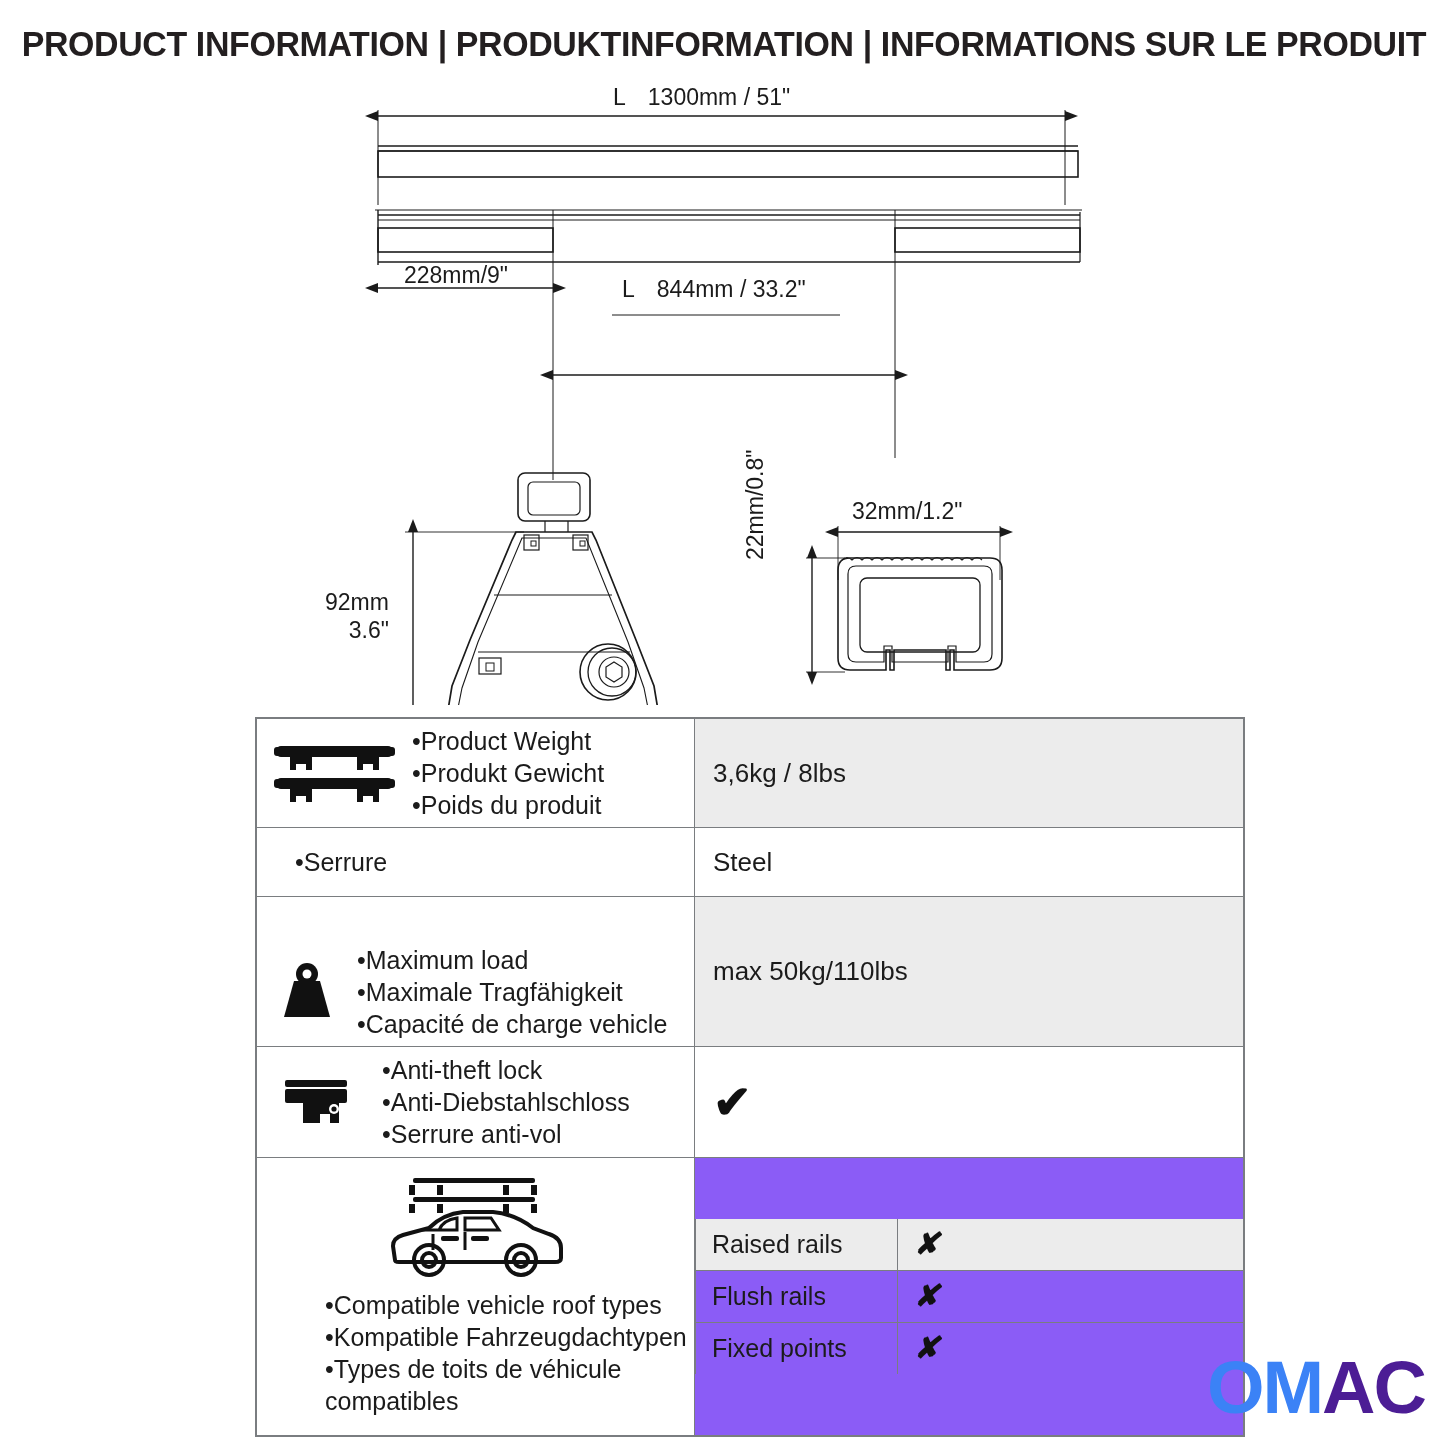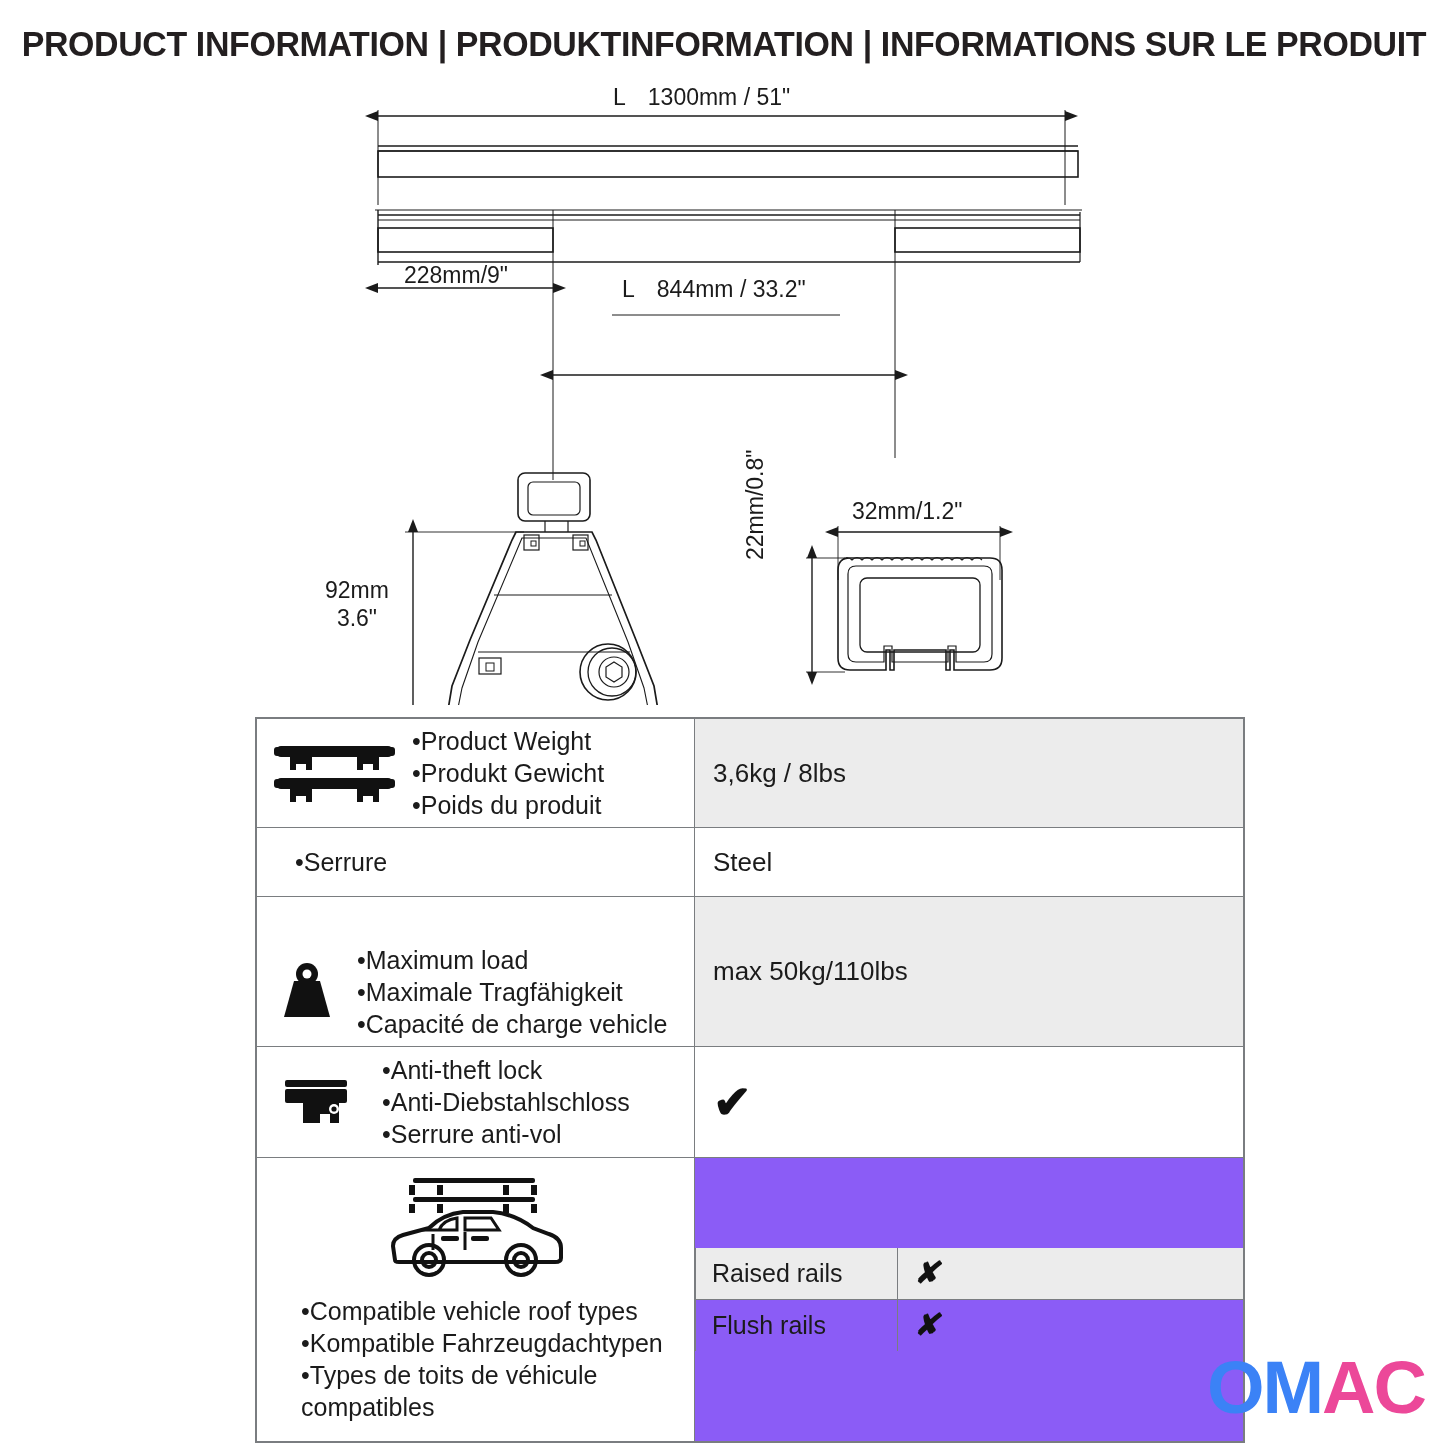--- a/index.html
+++ b/index.html
@@ -126,21 +126,21 @@
   #omac-logo {
     position: absolute;
     right: 20px;
     bottom: 20px;
     font-size: 74px;
     font-weight: bold;
     letter-spacing: -2px;
     line-height: 1;
   }
   #omac-logo .blk { color: #3b82f6; }
-  #omac-logo .red { color: #ec4899; }
+  #omac-logo .red { color: #4c1d95; }
 </style>
 </head>
 <body>
 
 <div id="header-title">PRODUCT INFORMATION | PRODUKTINFORMATION | INFORMATIONS SUR LE PRODUIT</div>
 
 <div id="drawing-area">
 
   <svg width="1445" height="625" viewBox="0 0 1445 625" style="position:absolute;top:0;left:0;">
     <defs>
@@ -251,21 +251,21 @@
   <div class="dim-text" style="left:613px; top:4px;">
     <span class="dim-L">L</span><span>1300mm / 51"</span>
   </div>
 
   <div class="dim-text" style="left:404px; top:182px;">228mm/9"</div>
 
   <div class="dim-text" style="left:622px; top:196px;">
     <span class="dim-L">L</span><span>844mm / 33.2"</span>
   </div>
 
-  <div class="dim-text" style="left:325px; top:496px; line-height:1.22; text-align:center;">
+  <div class="dim-text" style="left:325px; top:508px; line-height:1.22; text-align:right;">
     <div>92mm</div>
     <div>3.6"</div>
   </div>
 
   <div class="dim-text" style="left:455px; top:639px;">104mm / 4"</div>
 
   <div class="dim-text" style="left:852px; top:418px;">32mm/1.2"</div>
 
   <div class="dim-text" style="left:742px; top:480px; transform:rotate(-90deg); transform-origin:left top;">22mm/0.8"</div>
 </div>
@@ -393,21 +393,21 @@
                 <path d="M40,58 L58,58 Q62,48 76,46 L76,58 Z"></path>
                 <path d="M84,46 L84,58 L118,58 L110,46 Z"></path>
                 <path d="M84,60 L84,78 M52,62 L52,78"></path>
               </g>
               <g fill="#111">
                 <rect x="60" y="64" width="18" height="5" rx="2"></rect>
                 <rect x="90" y="64" width="18" height="5" rx="2"></rect>
               </g>
             </svg>
           </div>
-          <div class="label-lines" style="padding-left:44px; margin-top:13px;">
+          <div class="label-lines" style="padding-left:68px; margin-top:7px;">
             <div>•Compatible vehicle roof types</div>
             <div>•Kompatible Fahrzeugdachtypen</div>
             <div>•Types de toits de véhicule</div>
             <div>compatibles</div>
           </div>
         </div>
       </td>
       <td style="padding:0;">
         <table id="roof-table">
           <tbody>
@@ -416,20 +416,26 @@
               <td class="roof-mark shaded">
                 <span class="mark cross">✘</span>
               </td>
             </tr>
             <tr>
               <td class="roof-name">Flush rails</td>
               <td class="roof-mark">
                 <span class="mark cross">✘</span>
               </td>
             </tr>
+            <tr>
+              <td class="roof-name">Fixed points</td>
+              <td class="roof-mark">
+                <span class="mark cross">✘</span>
+              </td>
+            </tr>
           </tbody>
         </table>
       </td>
     </tr>
 
   </tbody>
 </table>
 
 <div id="omac-logo">
   <span class="blk">OM</span><span class="red">AC</span>

